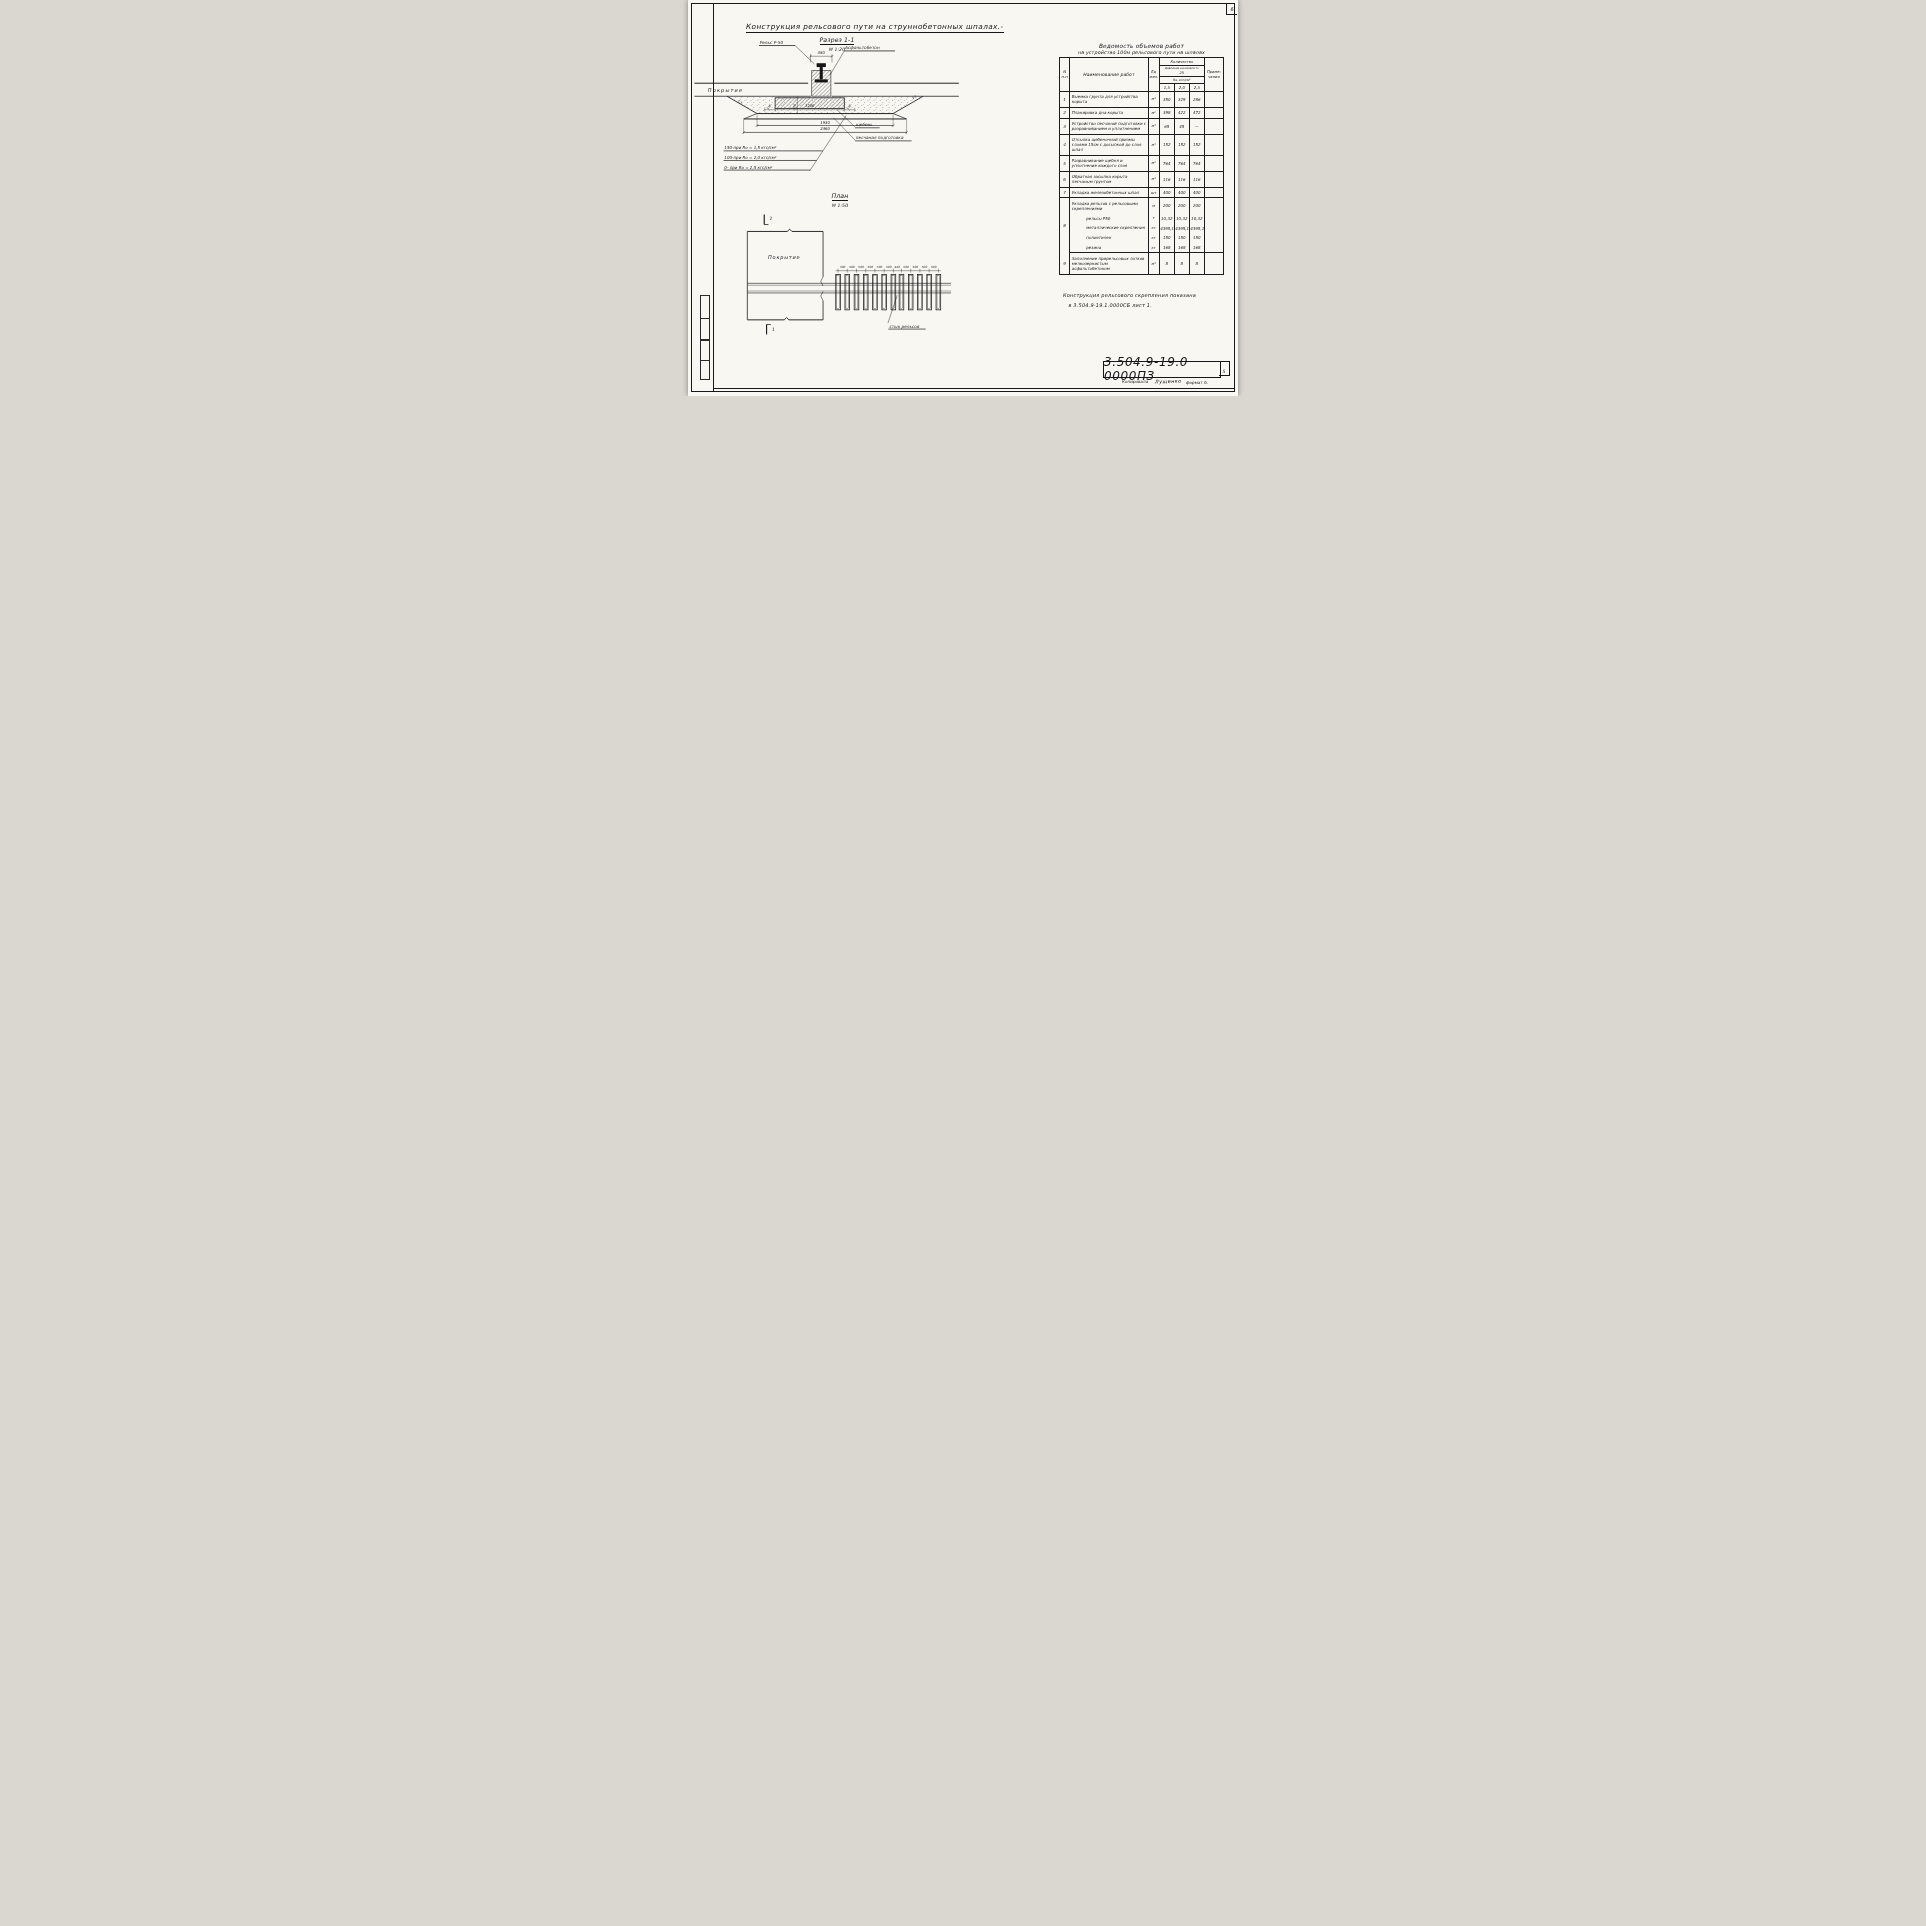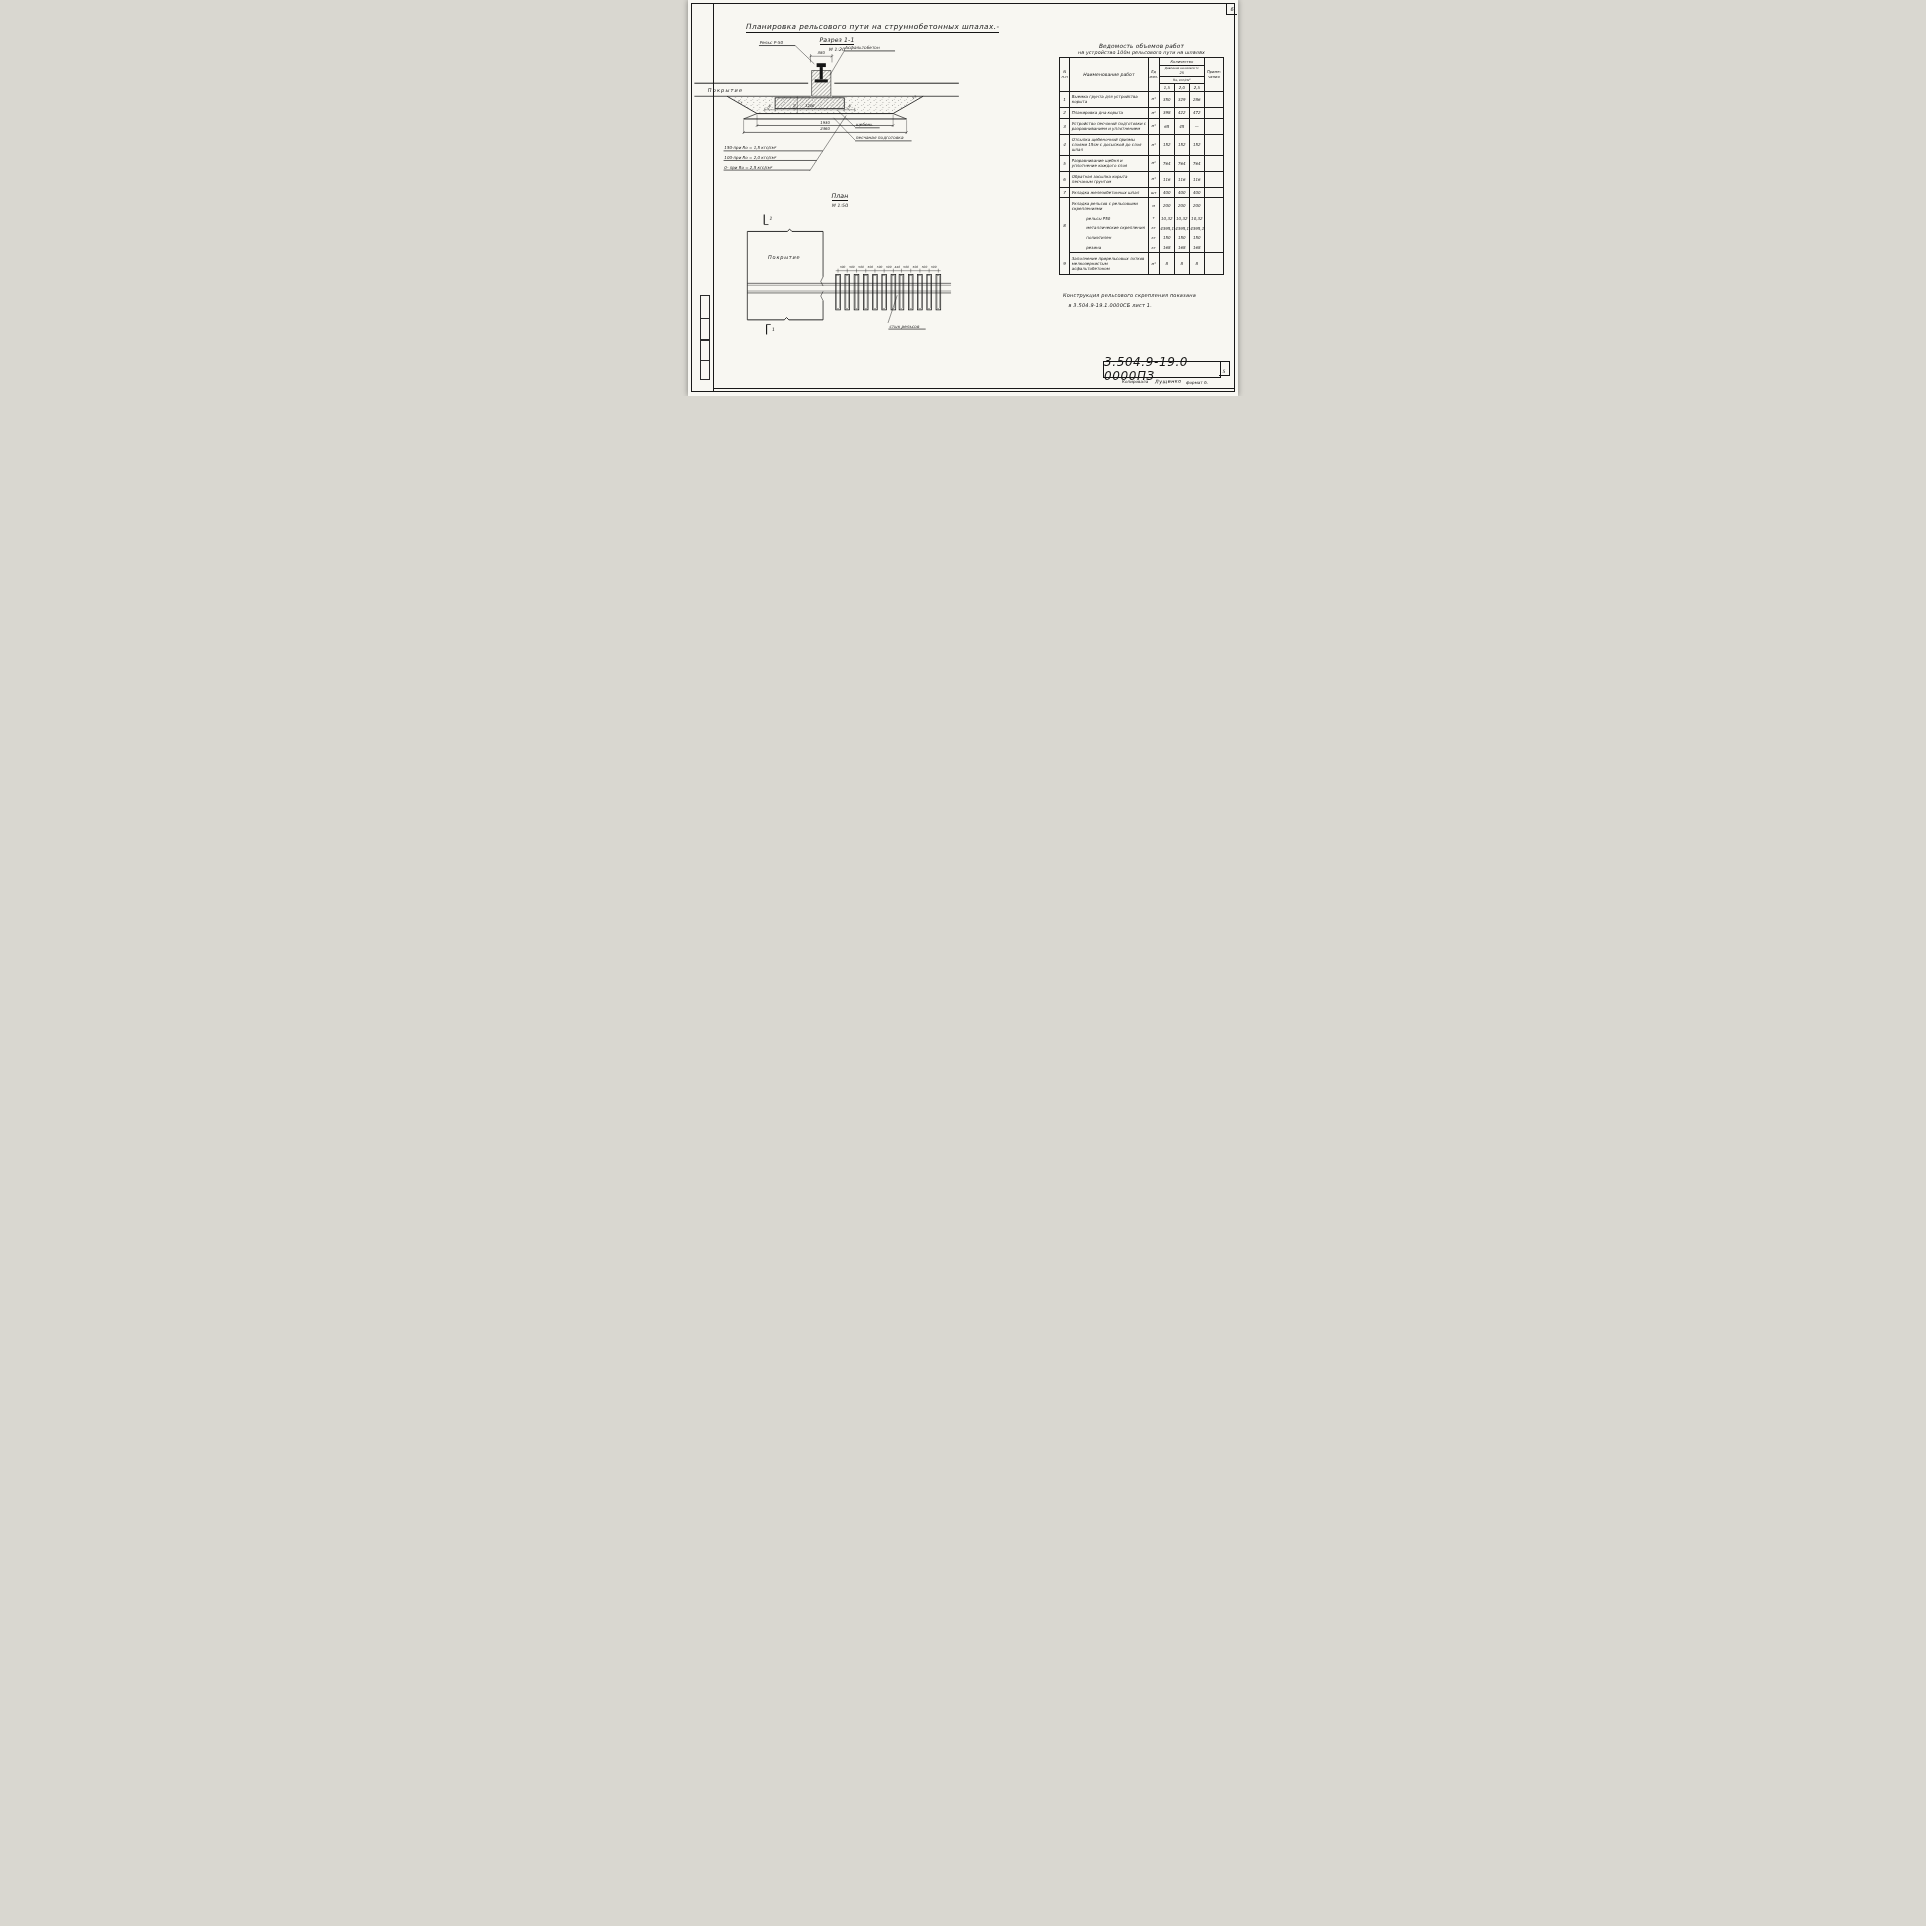--- a/index.html
+++ b/index.html
@@ -69,21 +69,21 @@
 
   <div class="corner-num">6</div>
 
   <div class="stampbox" style="left:11.6px;top:295px;height:43px;">
       <div class="div"></div>
     </div>
   <div class="stampbox" style="left:11.6px;top:340px;height:38px;">
       <div class="div"></div>
     </div>
 
-  <div class="main-title ink">Планировка рельсового пути на струннобетонных шпалах.-</div>
+  <div class="main-title ink">Конструкция рельсового пути на струннобетонных шпалах.-</div>
 
   <div class="sec-title">
     <span class="t ink">Разрез 1-1</span><br>
     <span class="s ink">М 1:20</span>
   </div>
 
   <svg class="abs" style="left:5.8px;top:34px;" width="266" height="143" viewBox="0 0 690 372">
     <defs>
       <pattern id="hatch" width="7" height="7" patternUnits="userSpaceOnUse" patternTransform="rotate(45)">
         <line x1="0" y1="0" x2="0" y2="7" stroke="#1b1b1b" stroke-width="1.5"></line>

